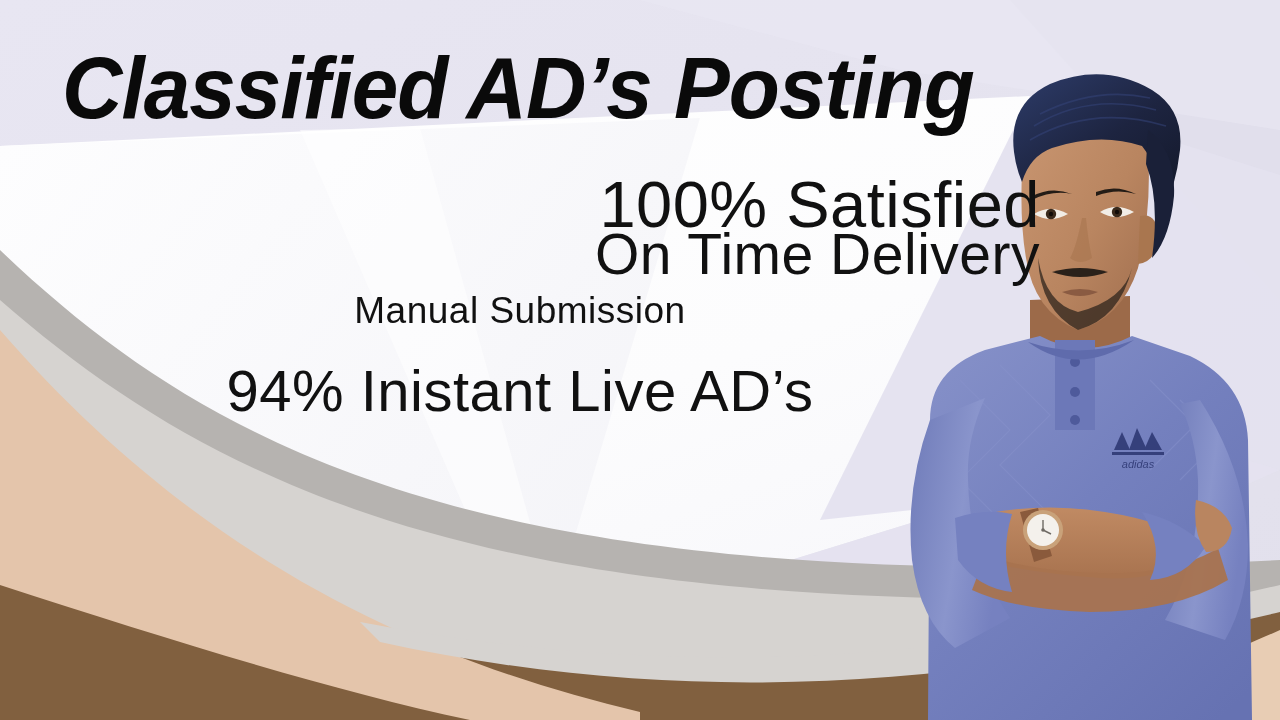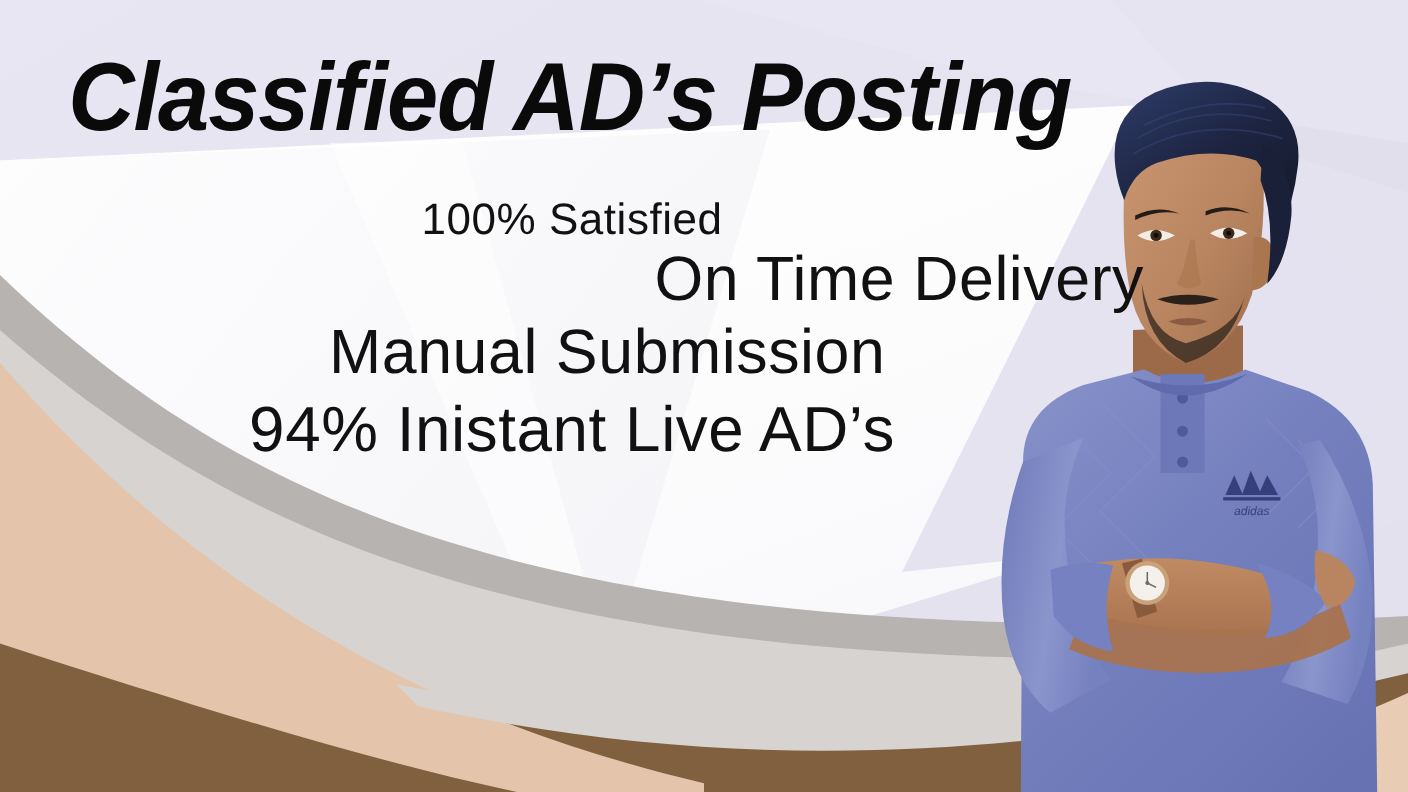--- a/index.html
+++ b/index.html
@@ -47,23 +47,23 @@
     width:1040px;
     left:0;
     text-align:center;
     color:#111111;
     font-weight:300;
     font-size:56px;
     letter-spacing:0.5px;
     white-space:nowrap;
     line-height:1;
   }
-  .b1 { top:180px; font-size:40px; }
+  .b1 { top:172px; font-size:65px;text-align:right; }
   .b2 { top:226px; font-size:57px;text-align:right; }
-  .b3 { top:292px; font-size:57px;margin-left:32px; }
+  .b3 { top:292px; font-size:37px; }
   .b4 { top:362px; font-size:58px; }
 </style>
 </head>
 <body>
 
 <div id="banner">
 
   <svg id="bg-svg" viewBox="0 0 1280 720" preserveAspectRatio="none">
     <defs>
       <linearGradient id="lavGrad" x1="0" y1="0" x2="1" y2="1">

